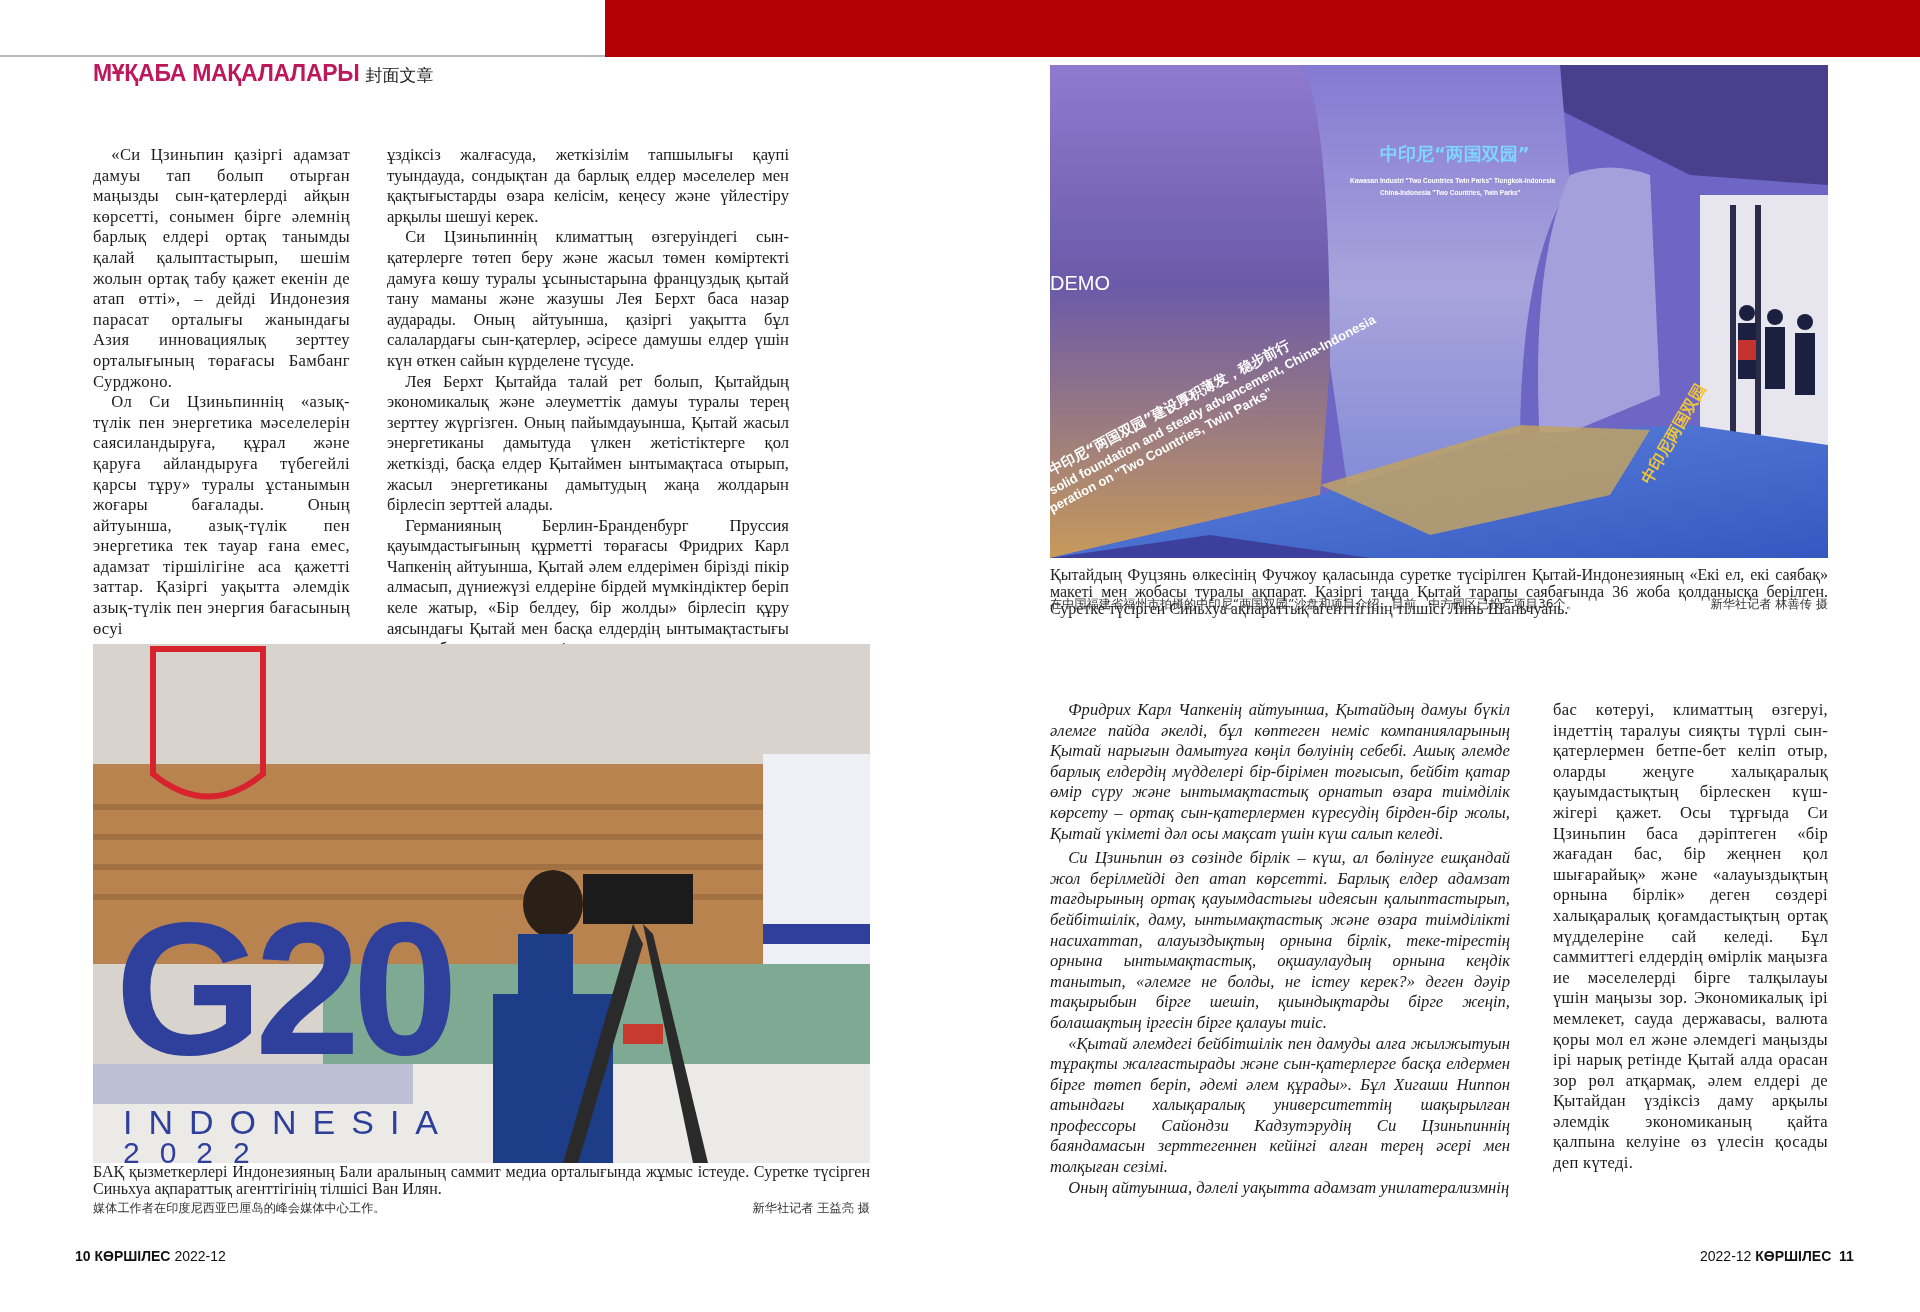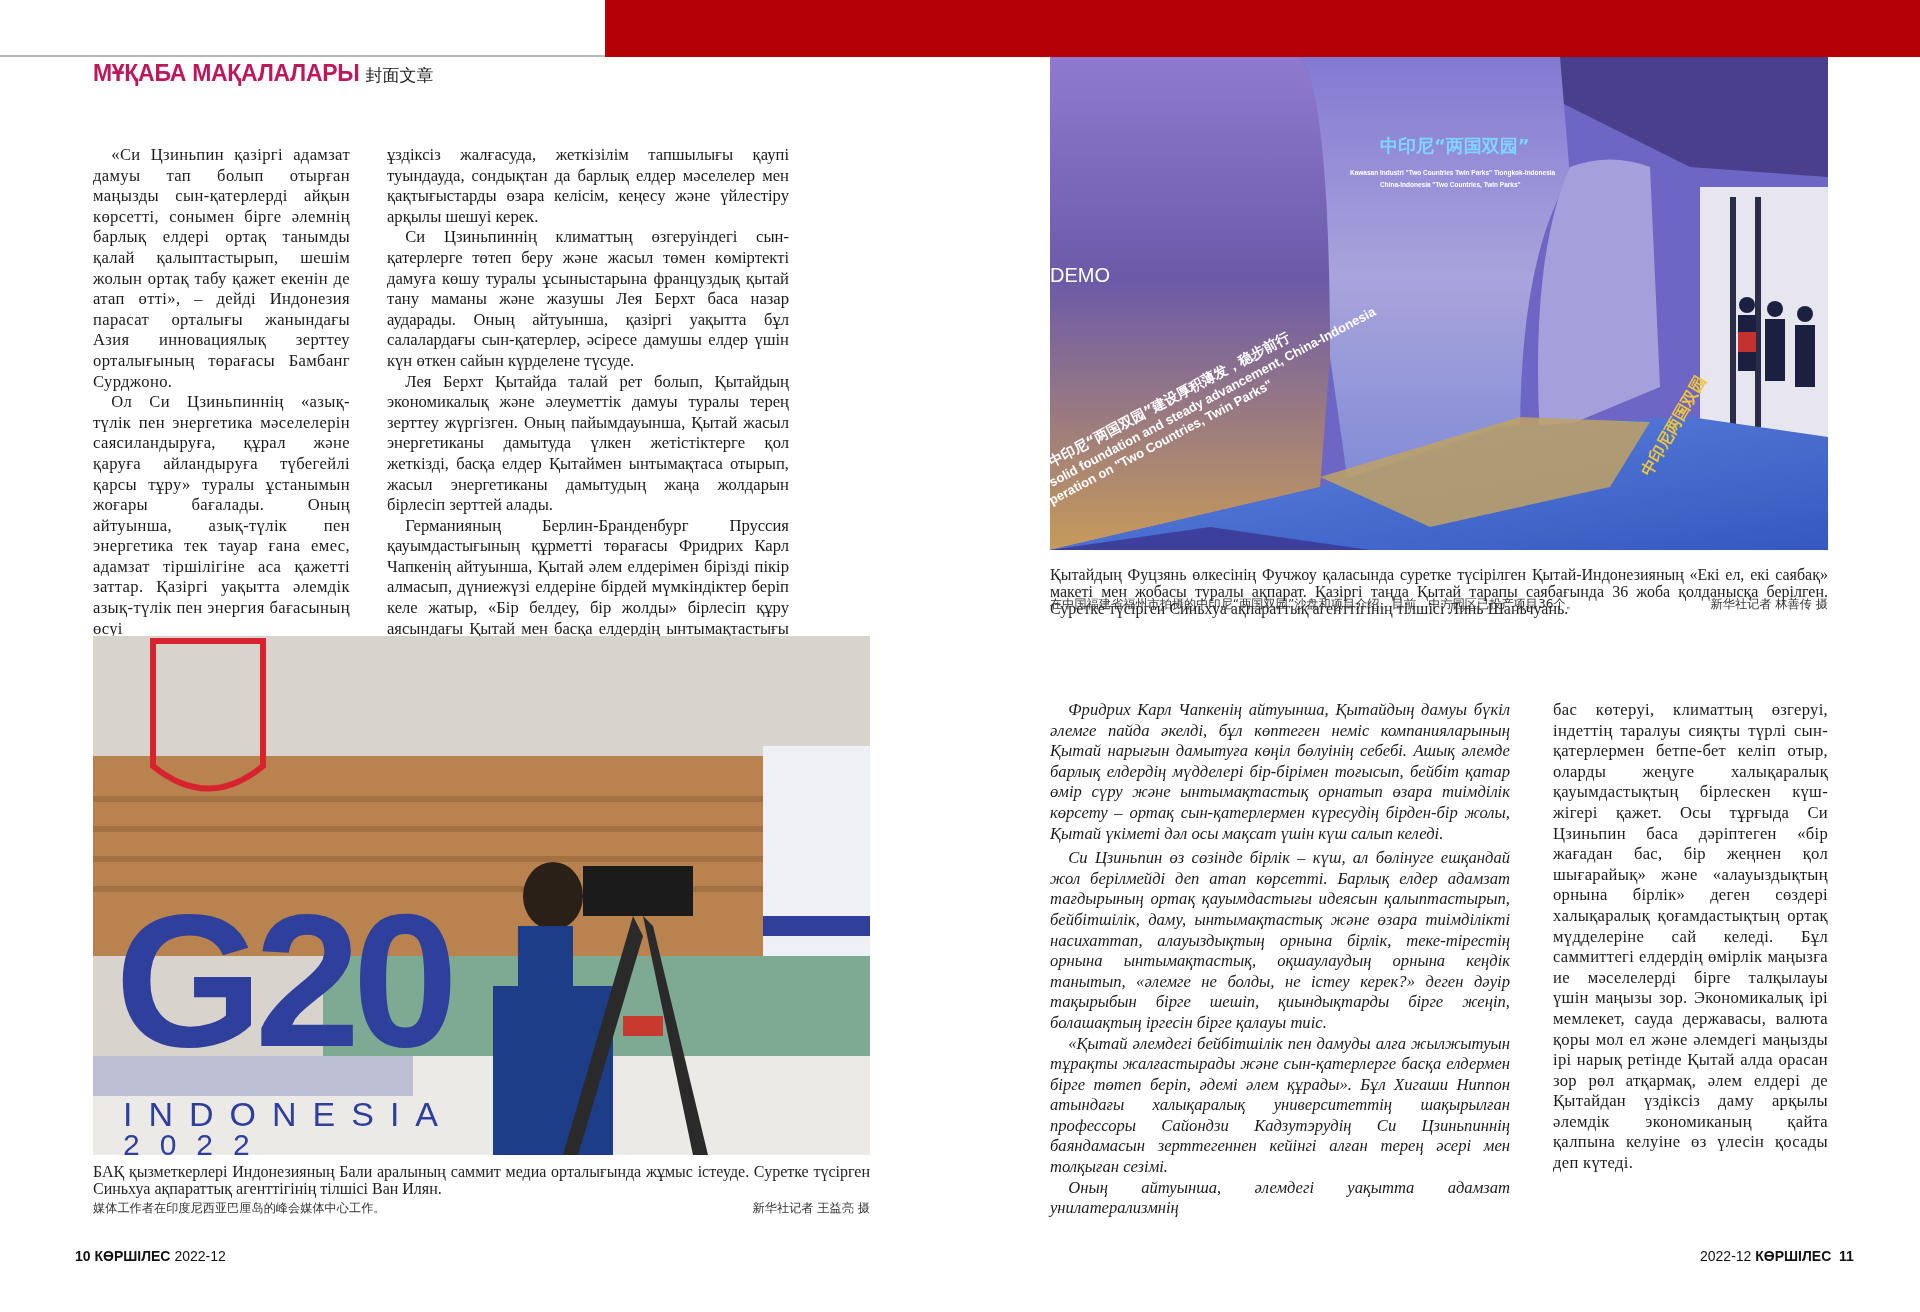--- a/index.html
+++ b/index.html
@@ -12,21 +12,21 @@
   #section-title .zh{font-family:"DejaVu Sans",sans-serif;font-size:17px;color:#222;margin-left:6px;}
   .col{position:absolute;font-size:16.6px;line-height:20.6px;text-align:justify;}
   .col p{margin:0;text-indent:1.1em;}
   .col p.cont{text-indent:0;}
   .col p.gap{margin-top:4px;}
   #col-l1{left:93px;top:145px;width:257px;letter-spacing:0.35px;}
   #col-l2{left:387px;top:145px;width:402px;}
   #col-r1{left:1050px;top:700px;width:460px;font-style:italic;}
   #col-r2{left:1553px;top:700px;width:275px;letter-spacing:0.3px;}
   .subhead{color:#b50006;font-weight:bold;text-indent:0 !important;margin:18px 0 0 0 !important;}
-  .photo{position:absolute;overflow:hidden;}
+  .photo{position:absolute;overflow:hidden;margin-top:8px;}
   #photo-expo{left:1050px;top:57px;width:778px;height:493px;background:linear-gradient(180deg,#6e6ac8 0%,#8d87d8 20%,#a8a6e0 38%,#5c6fc8 55%,#3f64c9 75%,#2d4fb4 100%);}
   #photo-g20{left:93px;top:636px;width:777px;height:519px;background:linear-gradient(180deg,#d9d2c9 0%,#b98a5e 22%,#c5955f 32%,#d8e3dc 45%,#8fb2a3 60%,#e8e6e3 82%,#cfc9c2 100%);}
   .caption{position:absolute;font-size:16px;line-height:17px;text-align:justify;color:#222;}
   .caption-zh{position:absolute;font-family:"DejaVu Sans",sans-serif;font-size:12.2px;color:#333;display:flex;justify-content:space-between;}
   .footer{position:absolute;top:1248px;font-family:"Liberation Sans","DejaVu Sans",sans-serif;font-size:14px;color:#111;white-space:nowrap;}
   .footer b{font-weight:bold;}
 </style>
 </head>
 <body>
 
@@ -132,21 +132,21 @@
 <div class="caption" style="left:93px;top:1163px;width:777px;">БАҚ қызметкерлері Индонезияның Бали аралының саммит медиа орталығында жұмыс істеуде. Суретке түсірген Синьхуа ақпараттық агенттігінің тілшісі Ван Илян.</div>
 <div class="caption-zh" style="left:93px;top:1200px;width:777px;">
   <span>媒体工作者在印度尼西亚巴厘岛的峰会媒体中心工作。</span>
   <span>新华社记者 王益亮 摄</span>
 </div>
 
 <div id="col-r1" class="col">
   <p>Фридрих Карл Чапкенің айтуынша, Қытайдың дамуы бүкіл әлемге пайда әкелді, бұл көптеген неміс компанияларының Қытай нарығын дамытуға көңіл бөлуінің себебі. Ашық әлемде барлық елдердің мүдделері бір-бірімен тоғысып, бейбіт қатар өмір сүру және ынтымақтастық орнатып өзара тиімділік көрсету – ортақ сын-қатерлермен күресудің бірден-бір жолы, Қытай үкіметі дәл осы мақсат үшін күш салып келеді.</p>
   <p class="gap">Си Цзиньпин өз сөзінде бірлік – күш, ал бөлінуге ешқандай жол берілмейді деп атап көрсетті. Барлық елдер адамзат тағдырының ортақ қауымдастығы идеясын қалыптастырып, бейбітшілік, даму, ынтымақтастық және өзара тиімділікті насихаттап, алауыздықтың орнына бірлік, теке-тірестің орнына ынтымақтастық, оқшаулаудың орнына кеңдік танытып, «әлемге не болды, не істеу керек?» деген дәуір тақырыбын бірге шешіп, қиындықтарды бірге жеңіп, болашақтың іргесін бірге қалауы тиіс.</p>
   <p>«Қытай әлемдегі бейбітшілік пен дамуды алға жылжытуын тұрақты жалғастырады және сын-қатерлерге басқа елдермен бірге төтеп беріп, әдемі әлем құрады». Бұл Хигаши Ниппон атындағы халықаралық университеттің шақырылған профессоры Сайондзи Кадзутэрудің Си Цзиньпиннің баяндамасын зерттегеннен кейінгі алған терең әсері мен толқыған сезімі.</p>
-  <p>Оның айтуынша, әлемдегі уақытта адамзат унилатерализмнің</p>
+  <p>Оның айтуынша, дәлелі уақытта адамзат унилатерализмнің</p>
 </div>
 <div id="col-r2" class="col">
   <p class="cont">бас көтеруі, климаттың өзгеруі, індеттің таралуы сияқты түрлі сын-қатерлермен бетпе-бет келіп отыр, оларды жеңуге халықаралық қауымдастықтың бірлескен күш-жігері қажет. Осы тұрғыда Си Цзиньпин баса дәріптеген «бір жағадан бас, бір жеңнен қол шығарайық» және «алауыздықтың орнына бірлік» деген сөздері халықаралық қоғамдастықтың ортақ мүдделеріне сай келеді. Бұл саммиттегі елдердің өмірлік маңызға ие мәселелерді бірге талқылауы үшін маңызы зор. Экономикалық ірі мемлекет, сауда державасы, валюта қоры мол ел және әлемдегі маңызды ірі нарық ретінде Қытай алда орасан зор рөл атқармақ, әлем елдері де Қытайдан үздіксіз даму арқылы әлемдік экономиканың қайта қалпына келуіне өз үлесін қосады деп күтеді.</p>
 </div>
 
 <div class="footer" style="left:75px;">
   <b>10</b>
   <b>КӨРШІЛЕС</b>
   <span>2022-12</span>
 </div>

